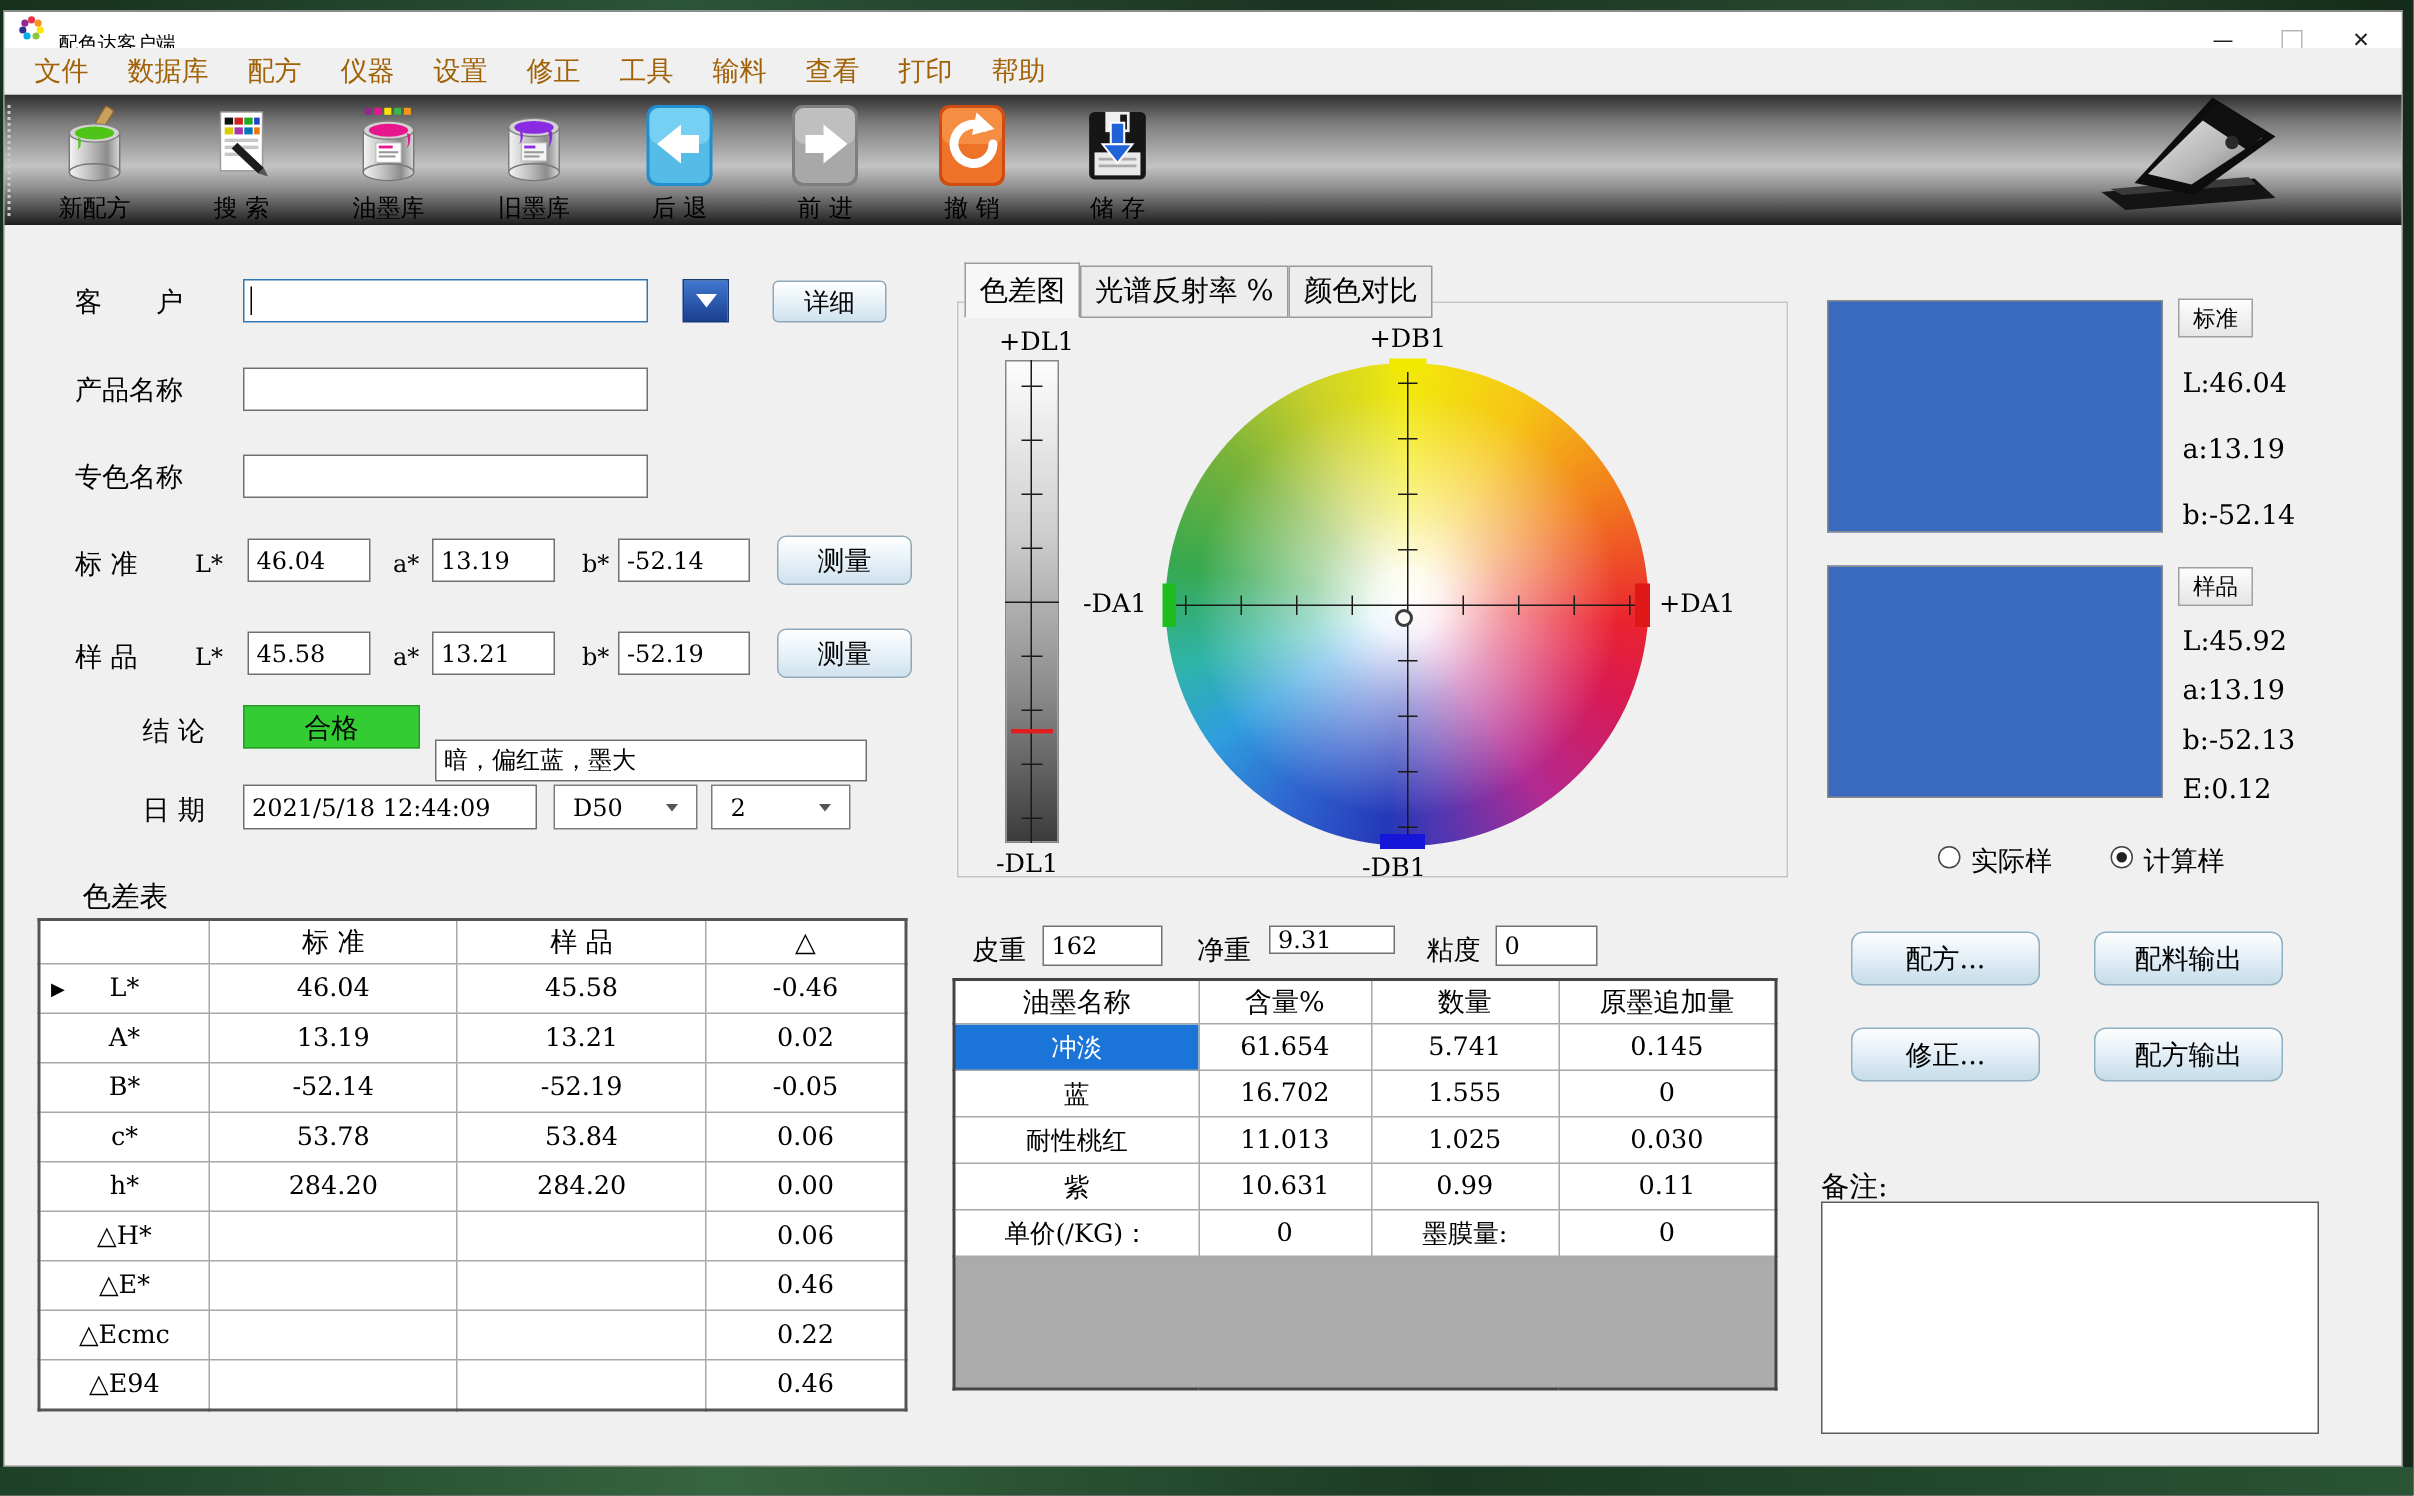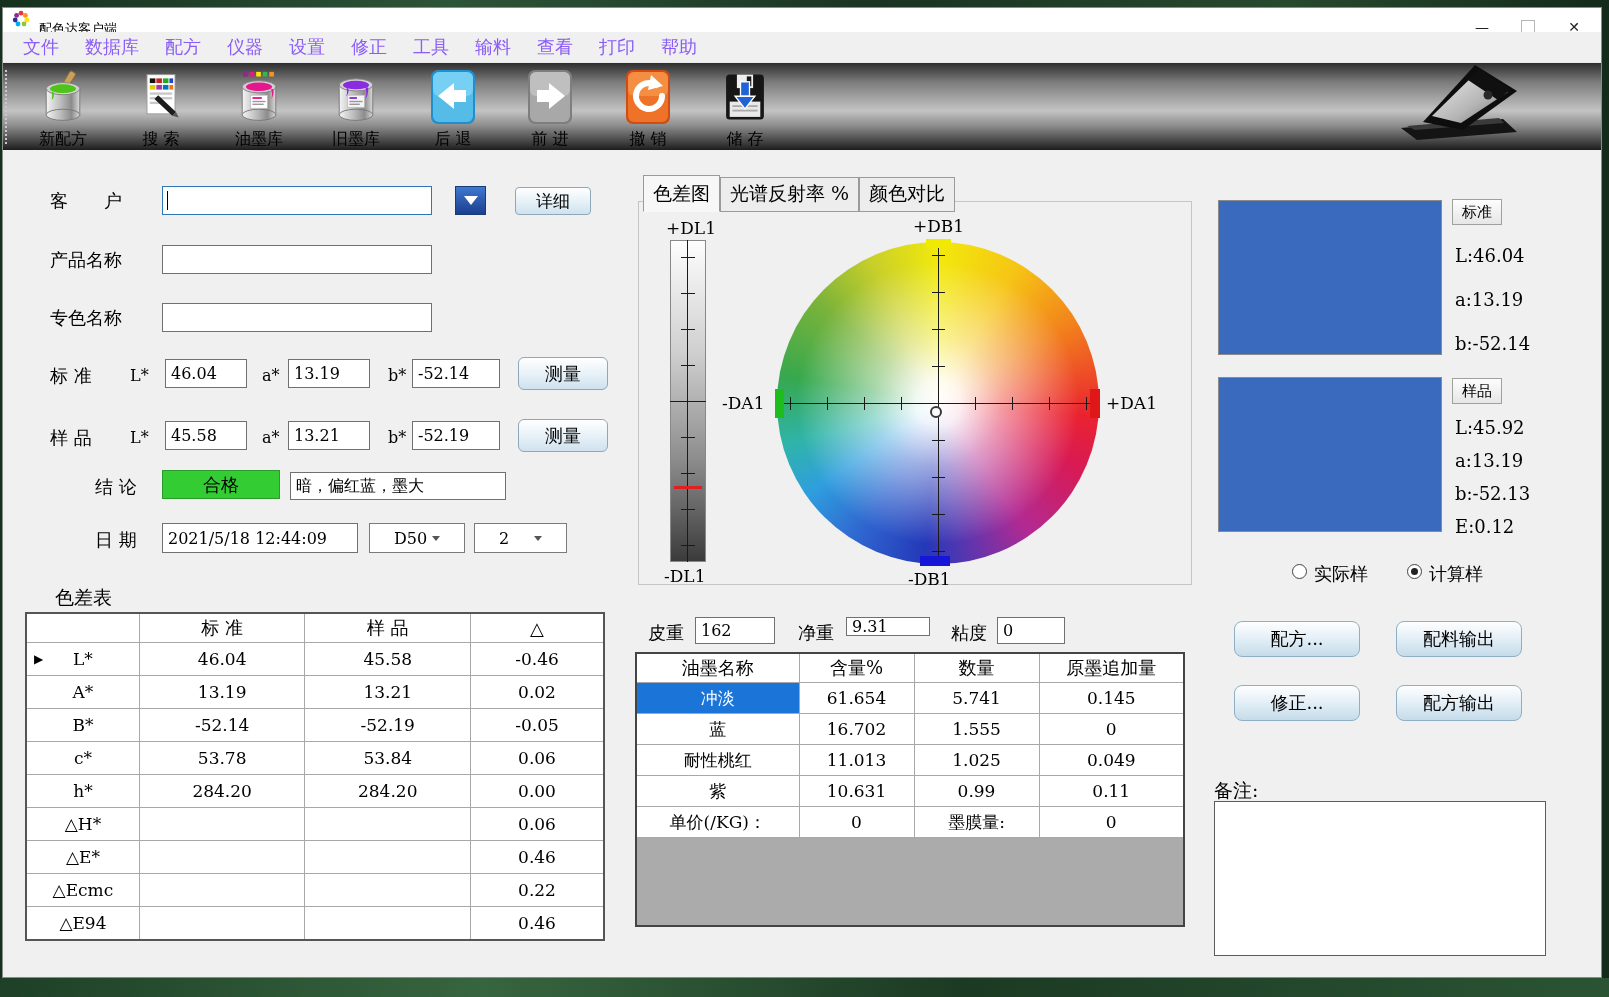--- a/index.html
+++ b/index.html
@@ -10,37 +10,37 @@
     background:linear-gradient(90deg,#1d4026,#37653f 30%,#1b3a23 60%,#2a5433);}
   .abs{position:absolute;}
   .window{position:absolute;left:2px;top:7px;width:1600px;height:971px;background:#f0f0f0;border:1px solid #8a8a8a;box-sizing:border-box;}
   
   .titlebar{position:absolute;left:3px;top:8px;width:1598px;height:24px;background:#ffffff;}
   .title-text{position:absolute;left:36px;top:12px;font-size:13px;color:#000;}
   .winbtn{position:absolute;top:9px;width:34px;height:20px;display:flex;align-items:center;justify-content:center;font-size:14px;color:#222;font-family:"DejaVu Sans",sans-serif;}
   .maxbox{width:12px;height:12px;border:1px solid #b5b5b5;}
   
   .menubar{position:absolute;left:3px;top:32px;width:1598px;height:30px;background:#f0f0f0;display:flex;align-items:center;gap:26px;padding-left:20px;box-sizing:border-box;}
-  .menu-item{font-size:18px;color:#8b5cf6;white-space:nowrap;text-align:right;}
+  .menu-item{font-size:18px;color:#a16207;white-space:nowrap;text-align:right;}
   
   .toolbar{position:absolute;left:3px;top:62px;width:1598px;height:88px;
     background:linear-gradient(180deg,#2e2e2e 0%,#7c7c7c 22%,#c3c3c3 55%,#8d8d8d 72%,#1d1d1d 100%);
     border-top:1px solid #e8e8e8;box-sizing:border-box;}
   .grip{position:absolute;left:5px;top:70px;height:74px;border-left:2px dotted #c9c9c9;}
   .tbtn{position:absolute;top:66px;width:72px;height:84px;display:flex;flex-direction:column;align-items:center;justify-content:flex-end;}
   .tbtn .ticon{width:58px;height:58px;display:flex;align-items:center;justify-content:center;}
   .tbtn .tlabel{font-size:16px;color:#000;white-space:nowrap;margin-top:2px;}
   
   .lbl{position:absolute;font-size:18px;color:#000;white-space:nowrap;}
   .slbl{position:absolute;font-size:16px;color:#000;white-space:nowrap;}
   .tin{position:absolute;background:#fff;border:1px solid #707070;box-sizing:border-box;font-size:16px;padding:2px 5px;color:#000;display:flex;align-items:center;}
   .btn3d{position:absolute;border:1px solid #8fa8b8;border-radius:5px;
     background:linear-gradient(180deg,#ffffff,#eaf3f9 45%,#cfe2ee);
     font-size:18px;color:#000;display:flex;align-items:center;justify-content:center;box-sizing:border-box;}
-  .combo{position:absolute;background:#fff;border:1px solid #7a7a7a;box-sizing:border-box;font-size:16px;display:flex;align-items:center;justify-content:space-between;padding:0 24px;}
+  .combo{position:absolute;background:#fff;border:1px solid #7a7a7a;box-sizing:border-box;font-size:16px;display:flex;align-items:center;justify-content:space-between;padding:0 12px;}
   .carrow{width:0;height:0;border-left:4px solid transparent;border-right:4px solid transparent;border-top:5px solid #555;}
   .caret{position:absolute;width:1px;height:19px;background:#000;}
   
   .dtable{position:absolute;left:25px;top:612px;width:580px;border-collapse:collapse;background:#fff;table-layout:fixed;border:2px solid #555;}
   .dtable th,.dtable td{border:1px solid #a8a8a8;font-weight:normal;font-size:17px;text-align:center;padding:0;color:#000;}
   .dtable th{height:28px;font-size:18px;}
   .dtable td{height:32px;}
   .pcell{position:relative;}
   .rowmark{position:absolute;left:7px;top:50%;transform:translateY(-50%);font-size:12px;font-family:"DejaVu Sans",sans-serif;}
   .delta-blue{color:#0000cc;}
@@ -326,21 +326,21 @@
       <span>-52.19</span>
     </div>
 <div class="btn3d" style="left:518px;top:419px;width:90px;height:33px;border-radius:6px">
       <span>测量</span>
     </div>
 
 <span class="lbl" style="left:95px;top:475px">结 论</span>
 <div class="passbtn" style="left:162px;top:470px;width:118px;height:29px">
       <span>合格</span>
     </div>
-<div class="tin" style="left:290px;top:472px;width:216px;height:28px">
+<div class="tin" style="left:290px;top:493px;width:288px;height:28px">
       <span>暗，偏红蓝，墨大</span>
     </div>
 
 <span class="lbl" style="left:95px;top:528px">日 期</span>
 <div class="tin" style="left:162px;top:523px;width:196px;height:30px">
       <span>2021/5/18 12:44:09</span>
     </div>
 <div class="combo" style="left:369px;top:523px;width:96px;height:30px">
       <span>D50</span>
       <span class="carrow"></span>
@@ -509,21 +509,21 @@
   <tr>
     <td>蓝</td>
     <td>16.702</td>
     <td>1.555</td>
     <td>0</td>
   </tr>
   <tr>
     <td>耐性桃红</td>
     <td>11.013</td>
     <td>1.025</td>
-    <td>0.049</td>
+    <td>0.030</td>
   </tr>
   <tr>
     <td>紫</td>
     <td>10.631</td>
     <td>0.99</td>
     <td>0.11</td>
   </tr>
   <tr>
     <td>单价(/KG)：</td>
     <td>0</td>

